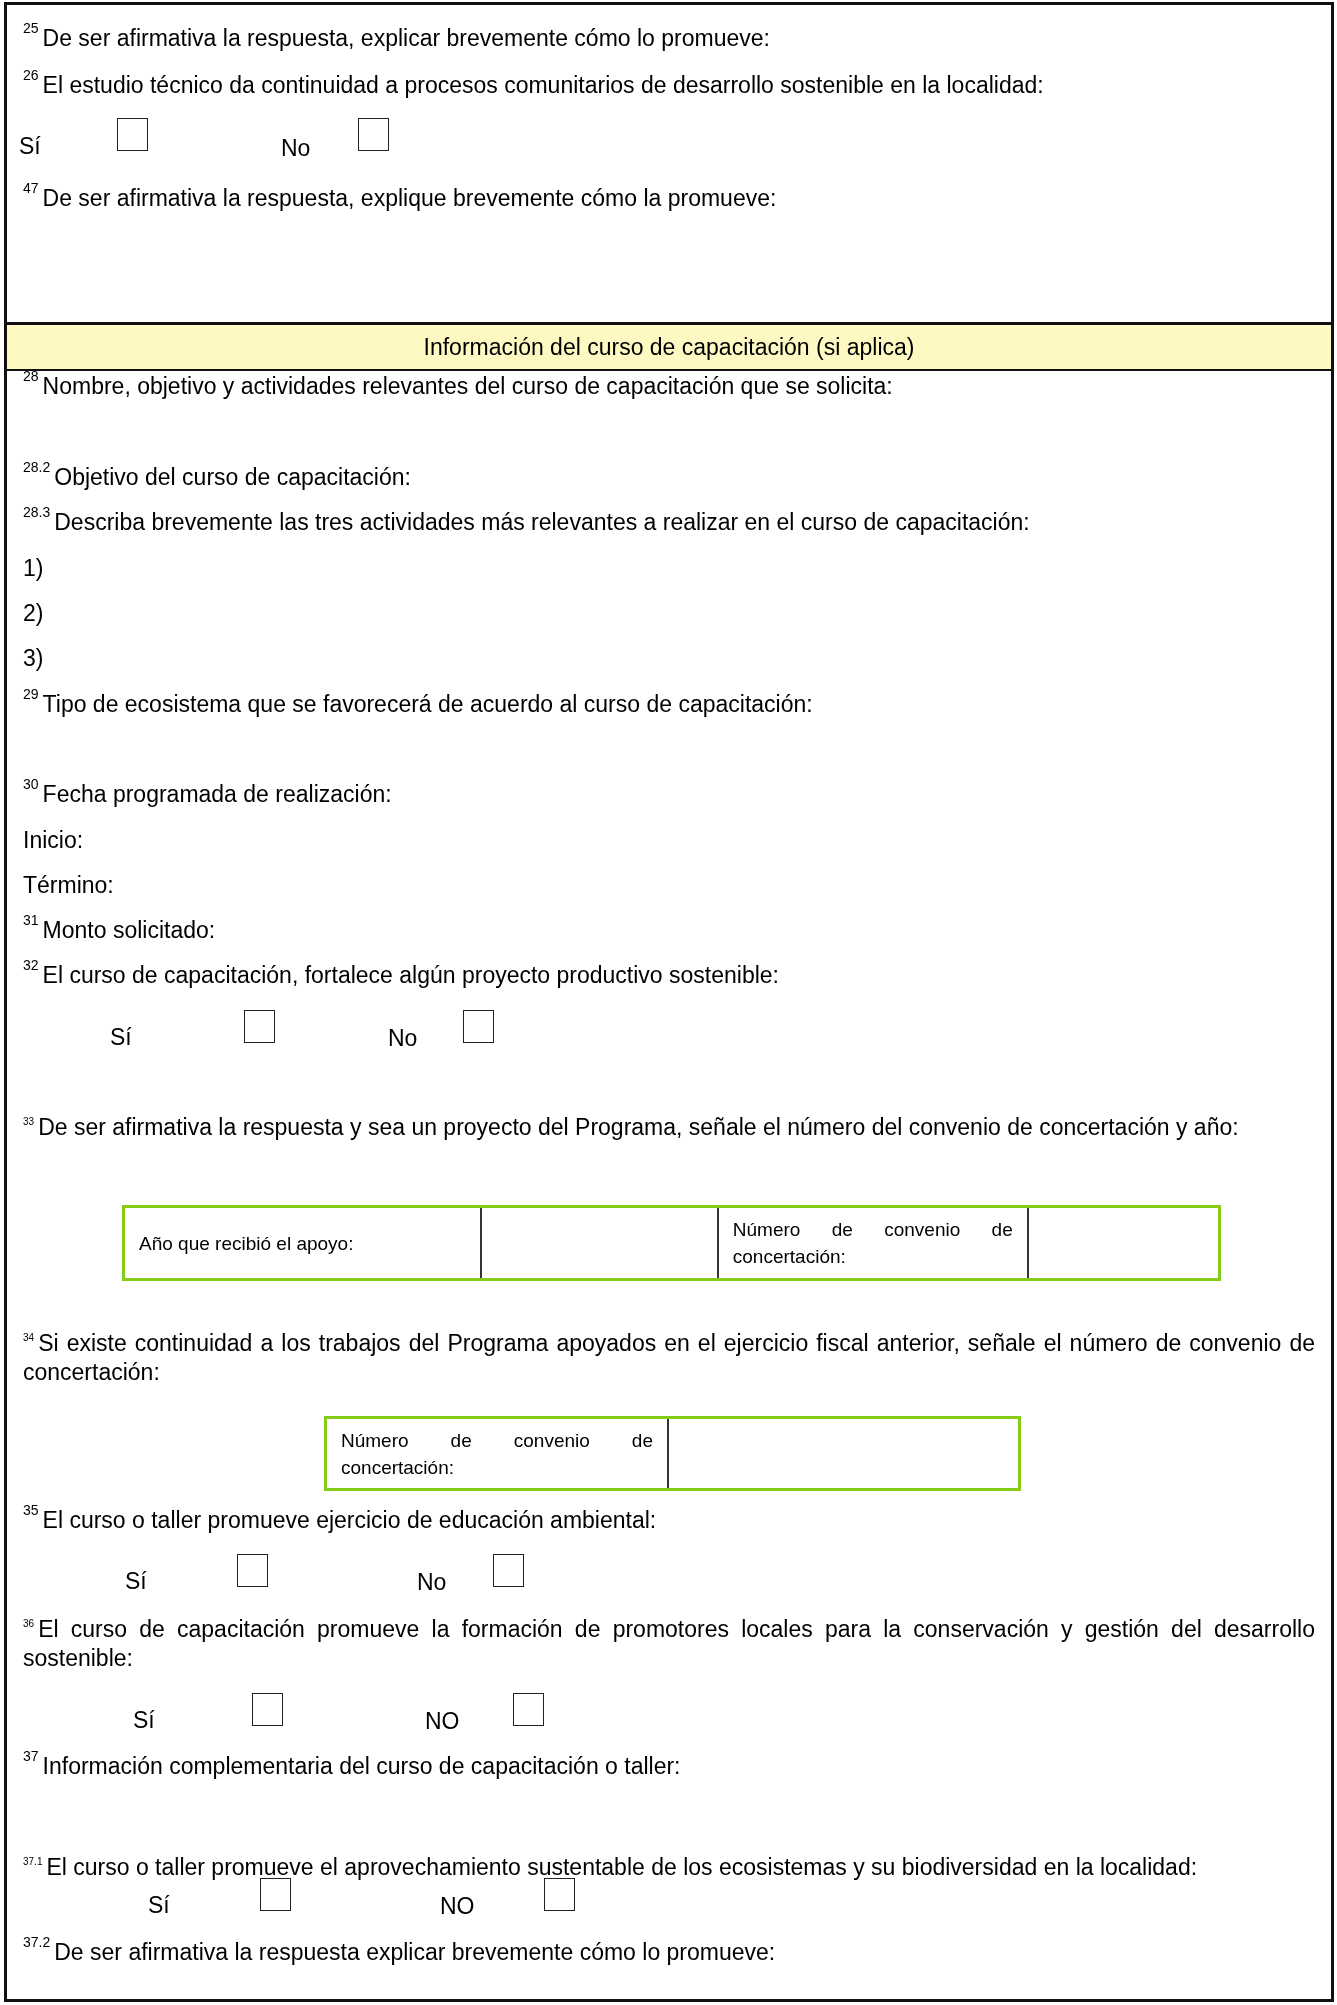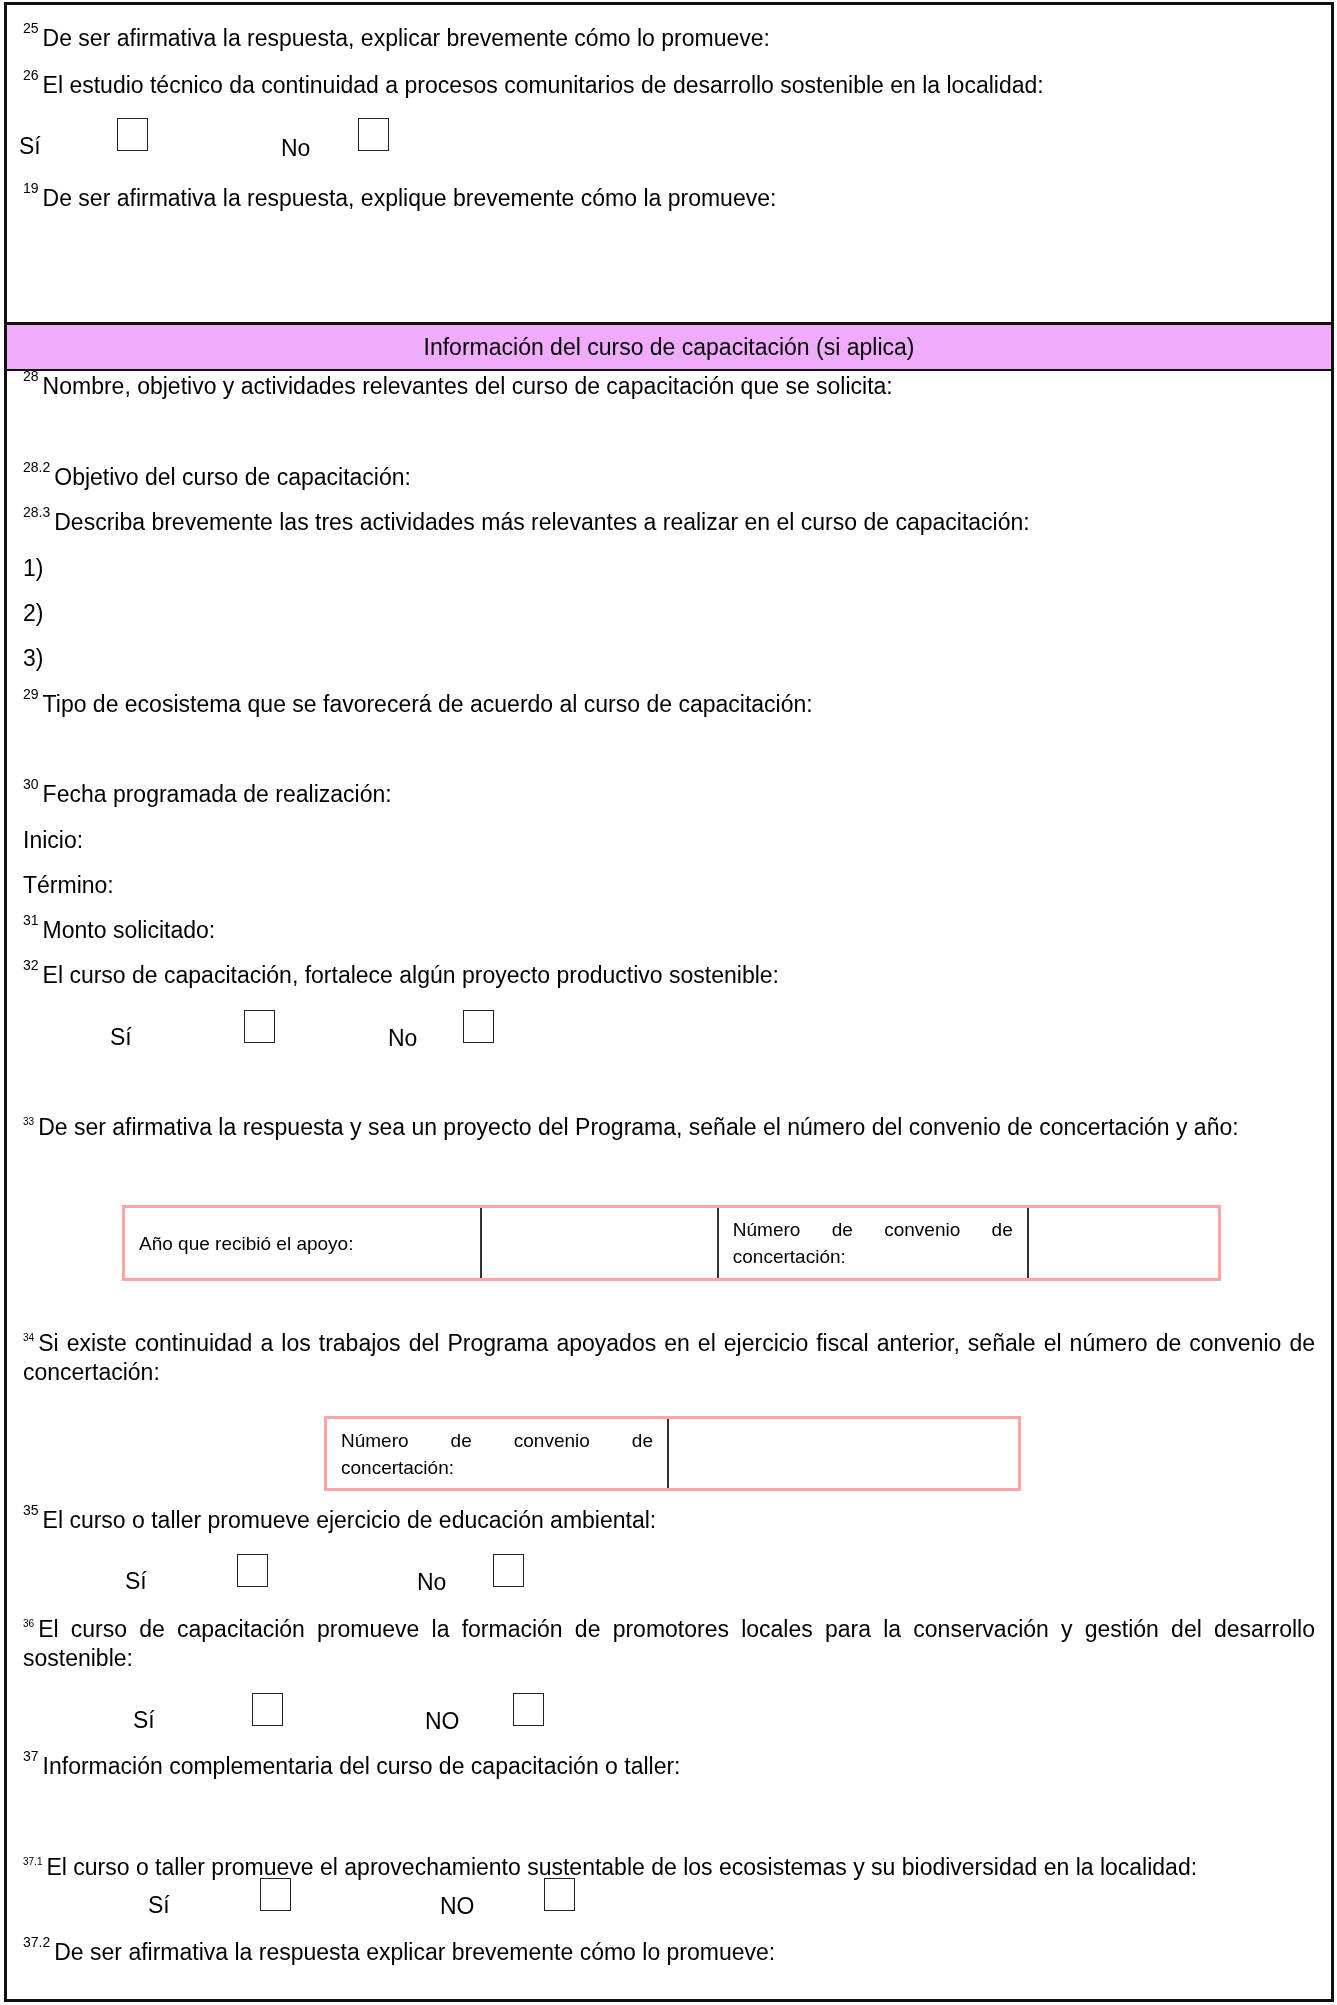--- a/index.html
+++ b/index.html
@@ -13,29 +13,29 @@
     white-space: nowrap; transform: translateY(-50%);
   }
   .line sup { font-size: 14px; position: relative; top: -3px; vertical-align: top; margin-right: 4px; line-height: 14px; }
   .para {
     position: absolute; left: 16px; right: 16px; font-size: 23px; line-height: 29px;
     text-align: justify; text-align-last: left;
   }
   .para sup { font-size: 10px; vertical-align: top; line-height: 14px; position: relative; top: 2px; margin-right: 4px; }
   .header {
     position: absolute; left: 0; right: 0; top: 0; height: 44px;
-    background: #f0abfc; border-bottom: 2px solid #111;
+    background: #fef9c3; border-bottom: 2px solid #111;
     font-size: 23px; line-height: 44px; text-align: center;
   }
   .cbx-label { position: absolute; font-size: 23px; line-height: 28px; transform: translateY(-50%); }
   .cbx {
     position: absolute; width: 31px; height: 33px; border: 1.5px solid #222;
     box-sizing: border-box; background: #fff; cursor: pointer;
   }
-  table.grid { position: absolute; border-collapse: collapse; border: 3px solid #fca5a5; }
+  table.grid { position: absolute; border-collapse: collapse; border: 3px solid #84cc16; }
   table.grid td {
     border: 2px solid #333; font-size: 19px; line-height: 27px; padding: 4px 14px;
     vertical-align: middle; text-align: justify; text-align-last: left;
   }
   table.grid td.input-cell { cursor: text; }
 </style>
 </head>
 <body>
 
 <div class="box" style="left:4px; top:2px; width:1330px; height:334px;">
@@ -43,21 +43,21 @@
     <sup>25</sup><span>De ser afirmativa la respuesta, explicar brevemente cómo lo promueve:</span>
   </div>
   <div class="line" style="top:80px;">
     <sup>26</sup><span>El estudio técnico da continuidad a procesos comunitarios de desarrollo sostenible en la localidad:</span>
   </div>
   <span class="cbx-label" style="left:12px; top:141px;">Sí</span>
   <div class="cbx" style="left:110px; top:113px;"></div>
   <span class="cbx-label" style="left:274px; top:143px;">No</span>
   <div class="cbx" style="left:351px; top:113px;"></div>
   <div class="line" style="top:193px;">
-    <sup>19</sup><span>De ser afirmativa la respuesta, explique brevemente cómo la promueve:</span>
+    <sup>47</sup><span>De ser afirmativa la respuesta, explique brevemente cómo la promueve:</span>
   </div>
 </div>
 
 <div class="box" style="left:4px; top:322px; width:1330px; height:1680px;">
   <div class="header">Información del curso de capacitación (si aplica)</div>
 
   <div class="line" style="top:61px;">
     <sup>28</sup><span>Nombre, objetivo y actividades relevantes del curso de capacitación que se solicita:</span>
   </div>
   <div class="line" style="top:152px;">

